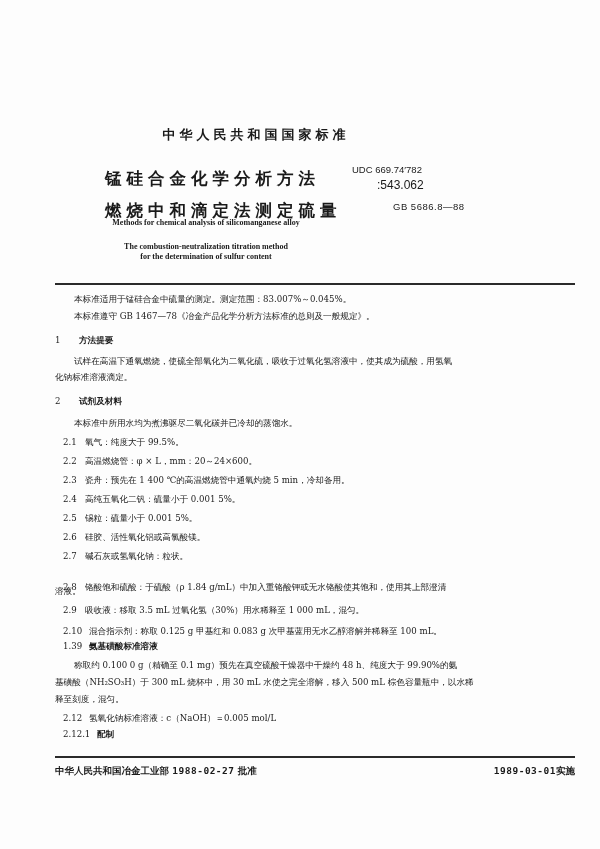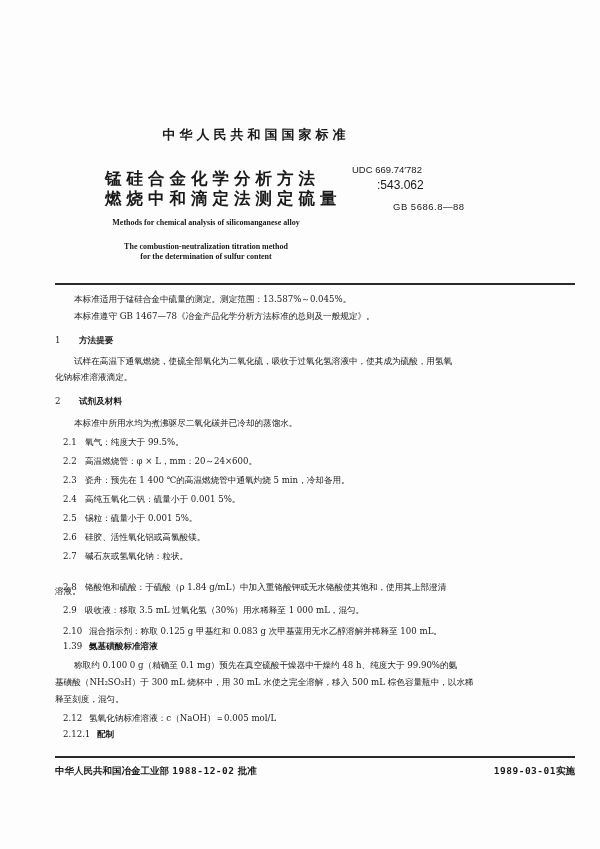--- a/index.html
+++ b/index.html
@@ -18,21 +18,21 @@
       font-weight: bold; font-size: 13px; letter-spacing: 4px;
     }
     .std-title span { display: inline-block; margin-left: -88px; }
 
     .main-title {
       left: 105px; width: 200px; text-align: center;
       font-family: "DejaVu Sans", sans-serif;
       font-weight: bold; font-size: 16.5px; letter-spacing: 5px;
     }
     .title-line-1 { top: 168px; }
-    .title-line-2 { top: 188px; }
+    .title-line-2 { top: 200px; }
 
     .udc { left: 352px; top: 164px; font-family: "Liberation Sans", sans-serif; font-size: 9.5px; }
     .udc-2 { left: 377px; top: 178px; font-family: "Liberation Sans", sans-serif; font-size: 12px; }
     .gb-num { left: 352px; top: 201px; font-family: "Liberation Sans", sans-serif; font-size: 9.5px; letter-spacing: 0.5px; margin-left: 41px; }
 
     .en-title {
       left: 100px; width: 212px; text-align: center;
       font-family: "Liberation Serif", serif; font-weight: bold; font-size: 8px;
     }
     .en-1 { top: 218px; }
@@ -77,21 +77,21 @@
 <div class="abs udc">UDC 669.74′782</div>
 <div class="abs udc-2">:543.062</div>
 <div class="abs gb-num">GB 5686.8—88</div>
 
 <div class="abs en-title en-1">Methods for chemical analysis of silicomanganese alloy</div>
 <div class="abs en-title en-2">The combustion-neutralization titration method</div>
 <div class="abs en-title en-3">for the determination of sulfur content</div>
 
 <div class="rule rule-top"></div>
 
-<div class="abs body-text p-indent" style="top:294px;">本标准适用于锰硅合金中硫量的测定。测定范围：13.587%～0.045%。</div>
+<div class="abs body-text p-indent" style="top:294px;">本标准适用于锰硅合金中硫量的测定。测定范围：83.007%～0.045%。</div>
 <div class="abs body-text p-indent" style="top:311px;text-align:right;">本标准遵守 GB 1467—78《冶金产品化学分析方法标准的总则及一般规定》。</div>
 
 <div class="abs section" style="top:335px;">
   <span class="num">1</span><span>方法提要</span>
 </div>
 <div class="abs body-text p-indent" style="top:356px;">试样在高温下通氧燃烧，使硫全部氧化为二氧化硫，吸收于过氧化氢溶液中，使其成为硫酸，用氢氧</div>
 <div class="abs body-text p-flush" style="top:372px;">化钠标准溶液滴定。</div>
 
 <div class="abs section" style="top:396px;">
   <span class="num">2</span><span>试剂及材料</span>
@@ -119,18 +119,18 @@
 
 <div class="abs body-text item item-wide" style="top:713px;"><span class="num">2.12</span><span>氢氧化钠标准溶液：c（NaOH）＝0.005 mol/L</span></div>
 <div class="abs body-text item item-sub" style="top:729px;"><span class="num">2.12.1</span><span class="subhead">配制</span></div>
 
 <style>
 </style>
 
 <div class="rule rule-bottom"></div>
 <div class="abs footer-left">
   <span>中华人民共和国冶金工业部</span>
-  <span class="mono-date">1988-12-02</span>
+  <span class="mono-date">1988-02-27</span>
   <span>批准</span>
 </div>
 <div class="abs footer-right">
   <span class="mono-date">1989-03-01</span><span>实施</span>
 </div>
 
 </body></html>

